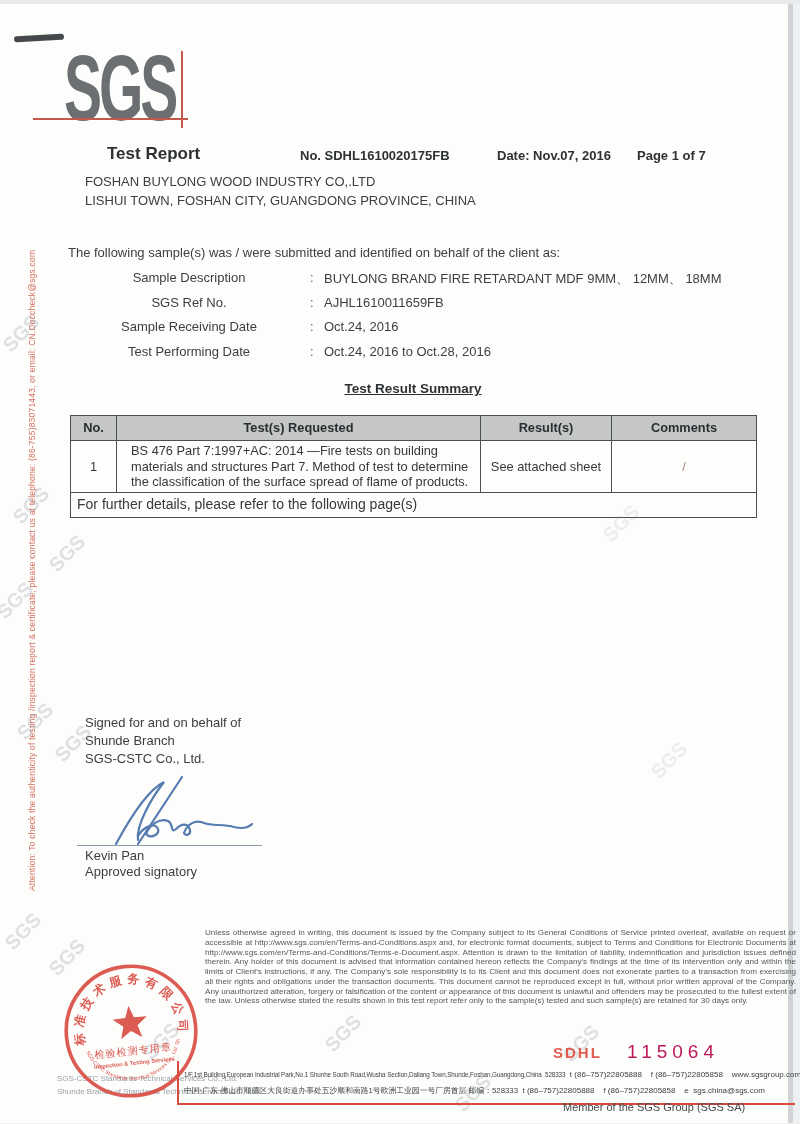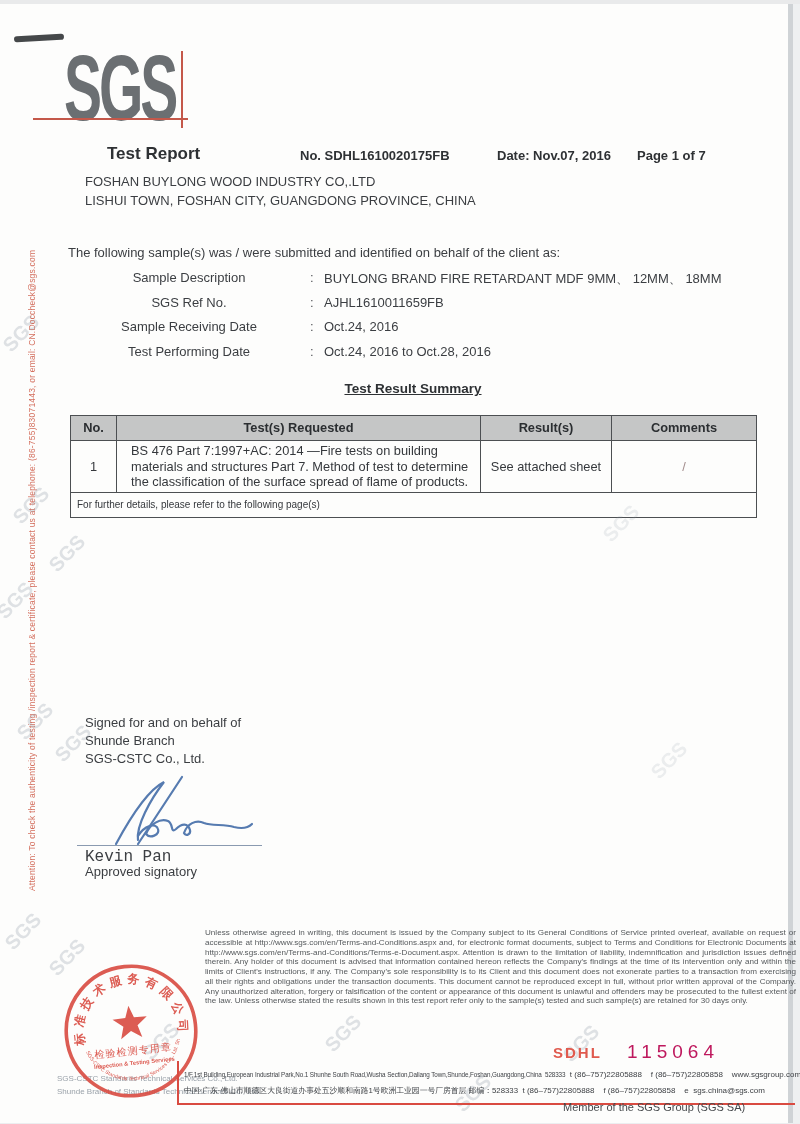--- a/index.html
+++ b/index.html
@@ -35,26 +35,26 @@
   
   .sum-title{left:70px;top:377px;width:686px;text-align:center;font-size:13.5px;font-weight:bold;text-decoration:underline;color:#2e3134;}
   .sum-table{left:70px;top:411px;width:686px;border-collapse:collapse;table-layout:fixed;font-size:12.8px;line-height:15.5px;color:#35383c;}
   .sum-table th,.sum-table td{border:1.6px solid #4c4f52;padding:2px 6px;}
   .sum-table th{background:#c5c6c6;font-weight:bold;color:#2b2e31;height:20px;}
   .col-no{width:46px;}.col-test{width:364px;}.col-res{width:131px;}.col-com{width:145px;}
   .td-no{text-align:center;}
   .td-test{padding-left:14px !important;}
   .td-res{text-align:center;}
   .td-com{text-align:center;color:#a28c8c;}
-  .sum-footer td{font-size:10px;height:20px;}
+  .sum-footer td{font-size:14px;height:20px;}
   
   .signed{left:85px;top:710px;font-size:13px;line-height:18px;}
   .sig-svg{left:86px;top:770px;}
   .sig-line{left:77px;top:841px;width:185px;height:0;border-top:1.5px solid #8a9ab0;}
-  .sig-name{left:85px;top:844px;font-size:16px;font-family:Liberation Mono, monospace;}
+  .sig-name{left:85px;top:844px;font-size:13px;}
   .sig-role{left:85px;top:860px;font-size:13px;}
   
   .side-note{
     left:27px;top:142px;height:745px;
     writing-mode:vertical-rl;transform:rotate(180deg);
     font-size:8.5px;letter-spacing:.2px;color:#d4705f;white-space:nowrap;
   }
   
   .wm{position:absolute;font-size:20px;font-weight:bold;color:rgba(145,155,165,.28);transform:rotate(-46deg);pointer-events:none;}
   

